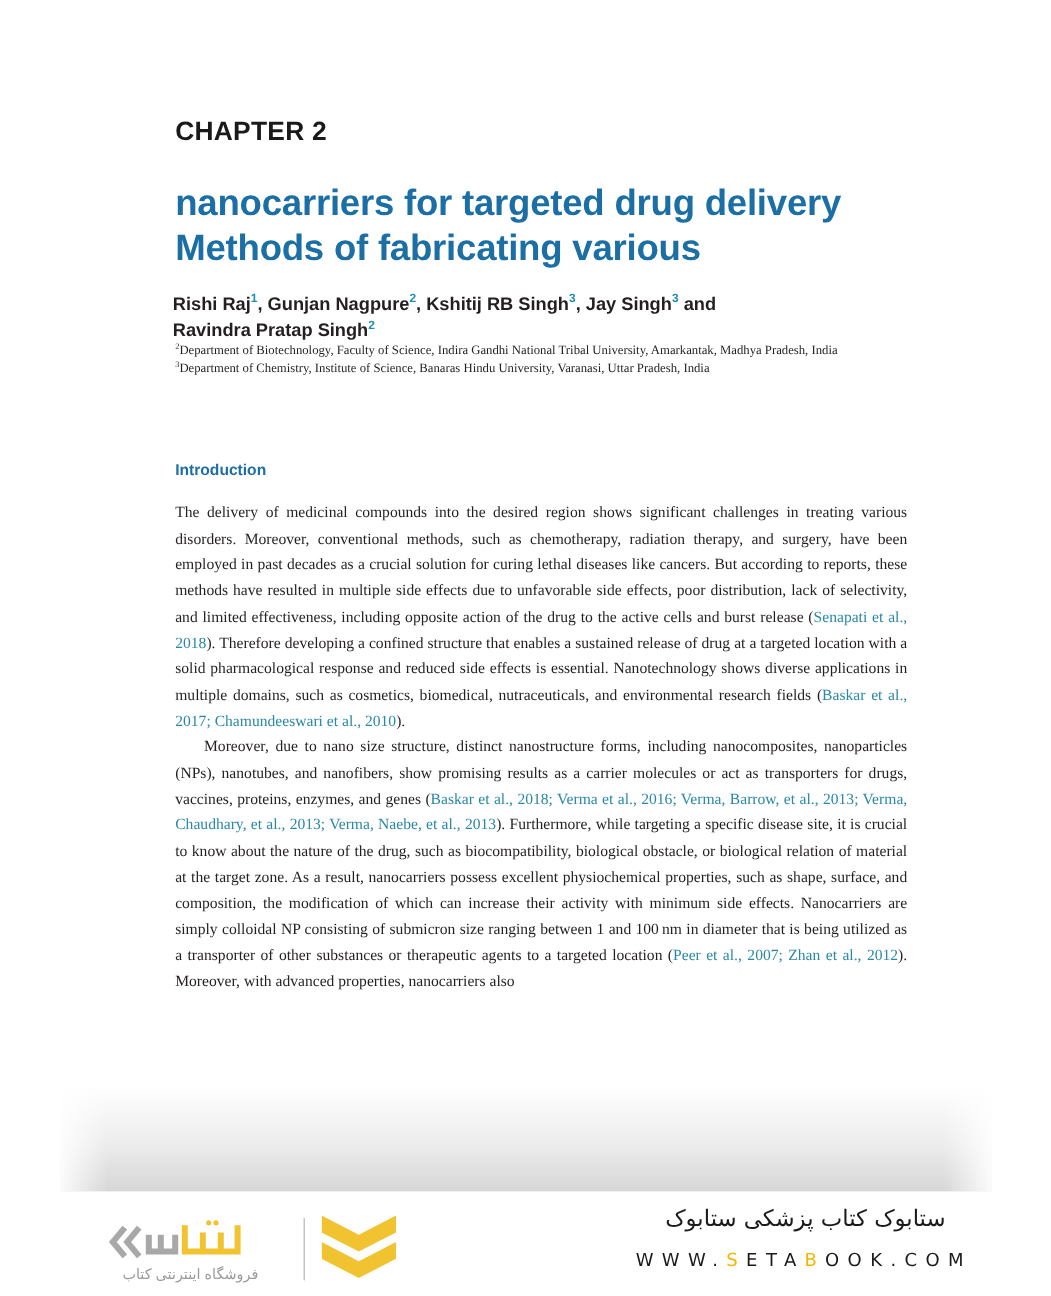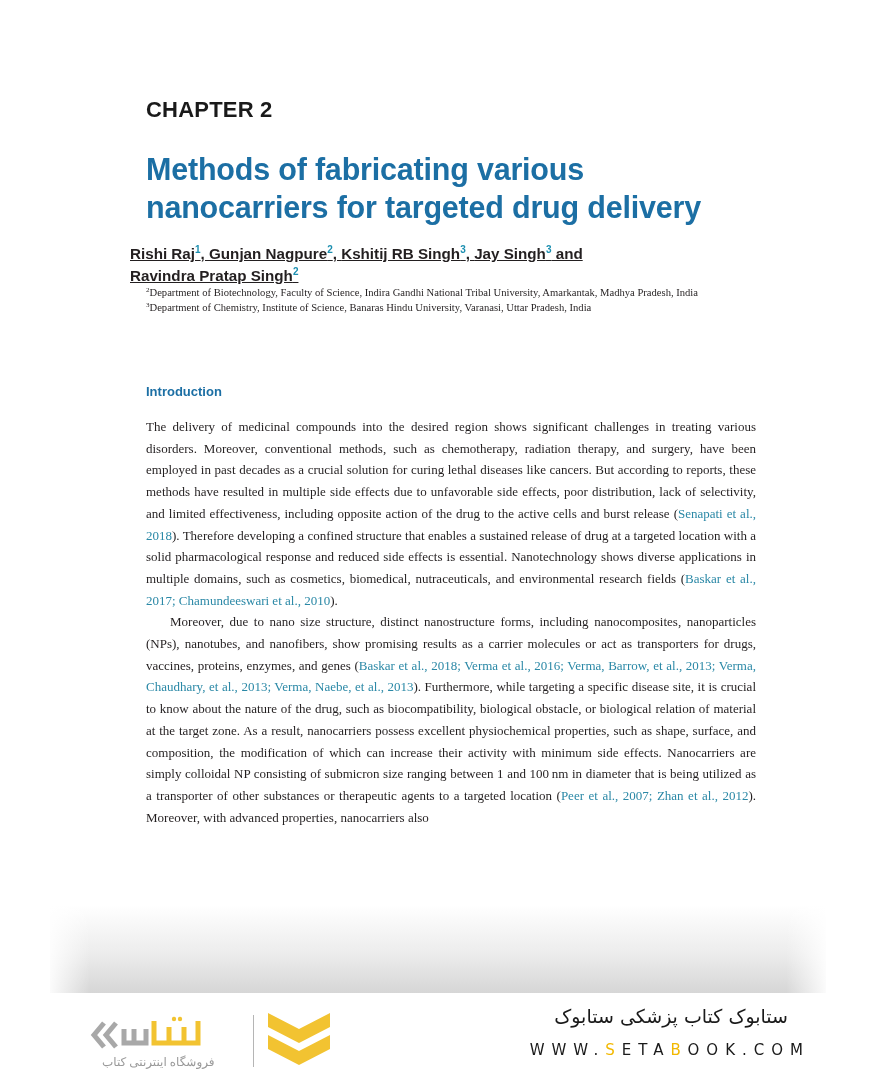--- a/index.html
+++ b/index.html
@@ -12,24 +12,23 @@
     position: absolute; left: 146px; top: 97px;
     font-family: "Liberation Sans", sans-serif; font-size: 22px; font-weight: 600; color: #1a1a1a;
     letter-spacing: 0.2px;
   }
   .chapter-title {
     position: absolute; left: 146px; top: 150px; width: 660px;
     font-family: "Liberation Sans", sans-serif; font-size: 30.5px; font-weight: 600; color: #1c6fa4;
     line-height: 38px; letter-spacing: -0.2px;
   }
   .authors {
-    position: absolute; left: 130px; top: 243px; width: 640px;
+    position: absolute; left: 144px; top: 243px; width: 640px;
     font-family: "Liberation Sans", sans-serif; font-size: 15.2px; font-weight: 600; color: #231f20;
     line-height: 22px;
-    text-decoration: underline;
   }
   .authors sup { color: #1c8fb0; font-size: 10px; vertical-align: 6px; line-height: 0; }
   .affiliations {
     position: absolute; left: 146px; top: 285px; width: 650px;
     font-size: 10.6px; line-height: 15px; color: #231f20; white-space: nowrap;
   }
   .affiliations sup { font-size: 7px; vertical-align: 4px; line-height: 0; }
   .section-heading {
     position: absolute; left: 146px; top: 384px;
     font-family: "Liberation Sans", sans-serif; font-size: 13px; font-weight: 600; color: #1c6fa4;
@@ -54,21 +53,21 @@
   .fade-box::after {
     content: ""; position: absolute; right: 0; top: 0; width: 40px; height: 100%;
     background: linear-gradient(to left, rgba(255,255,255,0.9), rgba(255,255,255,0));
   }
   .footer { position: absolute; left: 0; top: 993px; width: 876px; height: 87px; background: #ffffff; }
   .logo { position: absolute; left: 90px; top: 22px; width: 260px; height: 60px; }
   .logo-wordmark {
     position: absolute; left: 0; top: 0; width: 120px; height: 40px;
   }
   .logo-sub {
-    position: absolute; left: 12px; top: 40px; font-family: Liberation Serif, serif; font-size: 12px; color: #9a9a9a;
+    position: absolute; left: 12px; top: 40px; font-family: Liberation Sans, sans-serif; font-size: 12px; color: #9a9a9a;
     direction: rtl;
   }
   .logo-divider { position: absolute; left: 163px; top: 0; width: 1px; height: 52px; background: #b5b5b5; }
   .logo-chevrons { position: absolute; left: 178px; top: -2px; width: 62px; height: 56px; }
   .store-name {
     position: absolute; right: 88px; top: 12px; direction: rtl;
     font-family: "DejaVu Sans", sans-serif; font-size: 19px; color: #1a1a1a;
   }
   .store-url {
     position: absolute; right: 66px; top: 48px;
@@ -77,22 +76,22 @@
   .store-url .hl { color: #f2b800; }
 </style>
 </head>
 <body>
 
 <div class="page">
 
   <div class="chapter-label">CHAPTER 2</div>
 
   <div class="chapter-title">
+    <div>nanocarriers for targeted drug delivery</div>
     <div>Methods of fabricating various</div>
-    <div>nanocarriers for targeted drug delivery</div>
   </div>
 
   <div class="authors">
     <div><span>Rishi Raj</span><sup>1</sup><span>, </span><span>Gunjan Nagpure</span><sup>2</sup><span>, </span><span>Kshitij RB Singh</span><sup>3</sup><span>, </span><span>Jay Singh</span><sup>3</sup><span> and</span></div>
     <div><span>Ravindra Pratap Singh</span><sup>2</sup></div>
   </div>
 
   <div class="affiliations">
     <div><sup>2</sup><span>Department of Biotechnology, Faculty of Science, Indira Gandhi National Tribal University, Amarkantak, Madhya Pradesh, India</span></div>
     <div><sup>3</sup><span>Department of Chemistry, Institute of Science, Banaras Hindu University, Varanasi, Uttar Pradesh, India</span></div>

